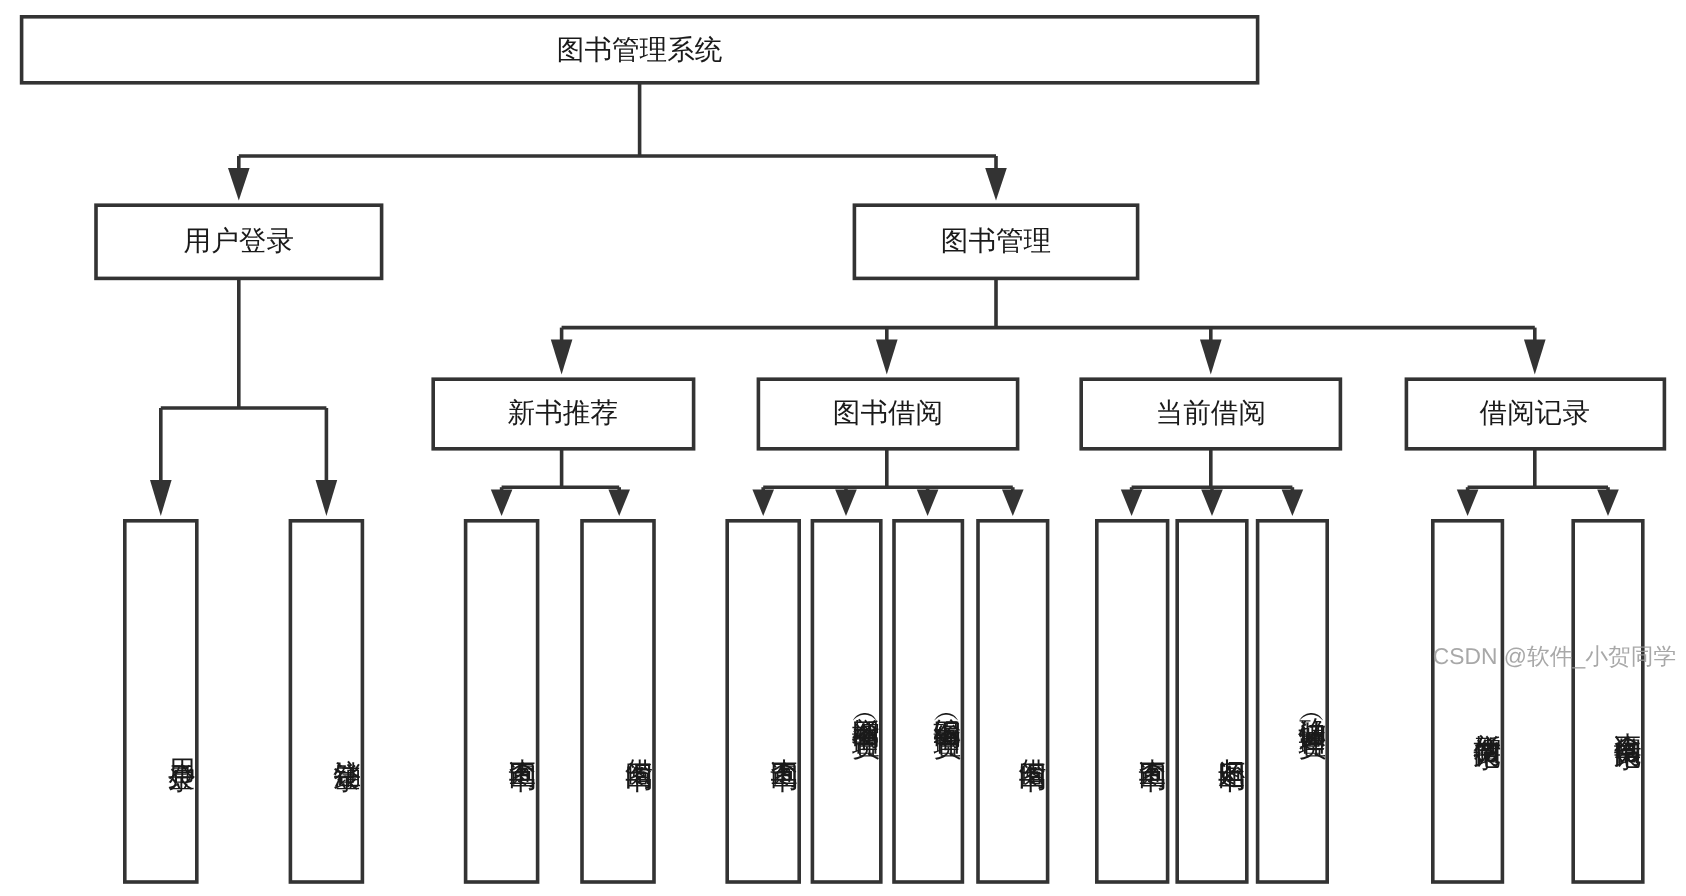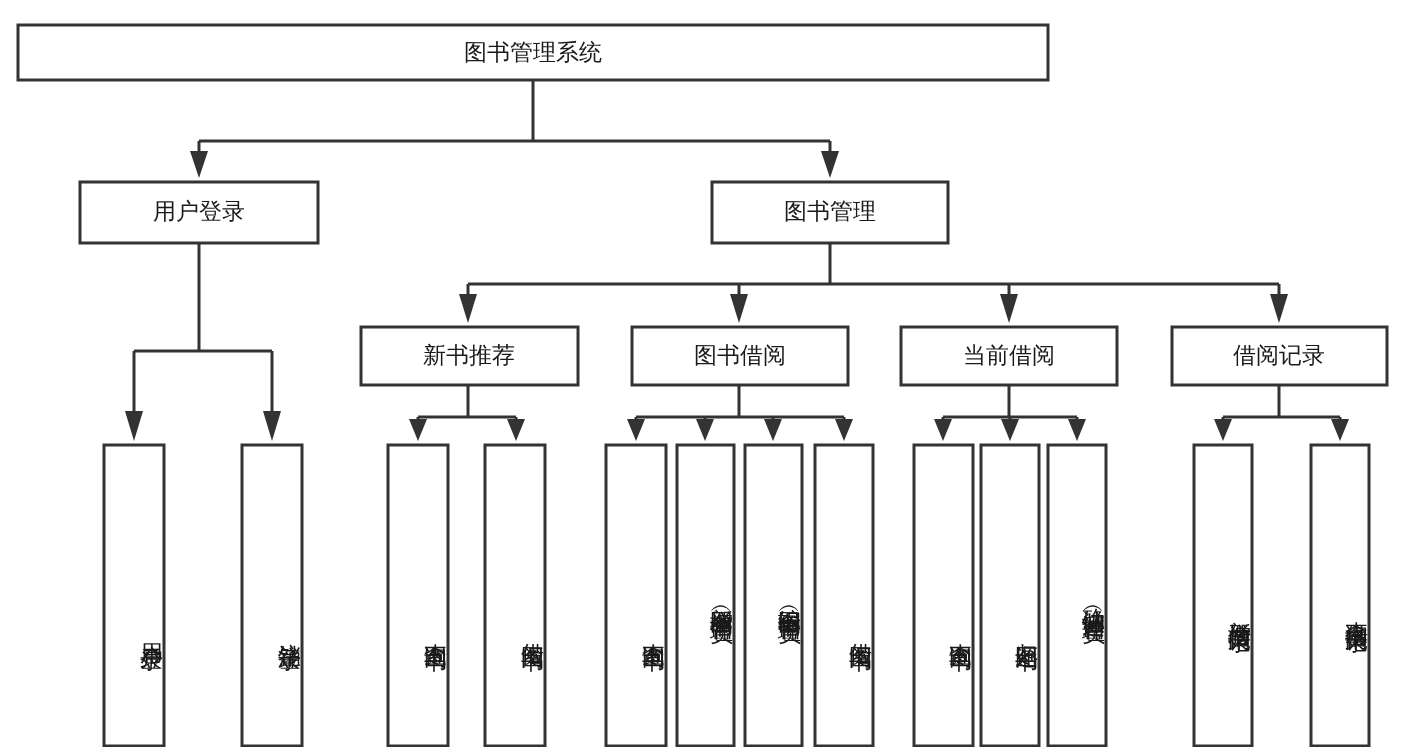--- a/index.html
+++ b/index.html
@@ -10,21 +10,21 @@
   body {
     width: 1405px;
     height: 747px;
     position: relative;
     overflow: hidden;
     font-family: "Liberation Sans", "DejaVu Sans", sans-serif;
   }
   #diagram-root {
     position: absolute;
     left: 0;
-    top: 11px;
+    top: 0;
     width: 1405px;
     height: 564px;
   }
   svg.canvas {
     display: block;
     width: 1405px;
     height: 747px;
   }
   .node-box {
     fill: #ffffff;
@@ -212,13 +212,14 @@
   <div class="node-label-v" style="left:606px; top:500px; width:60px; height:235px;">查询图书</div>
   <div class="node-label-v" style="left:677px; top:440px; width:57px; height:295px;">新增图书（管理员）</div>
   <div class="node-label-v" style="left:745px; top:440px; width:57px; height:295px;">编辑图书（管理员）</div>
   <div class="node-label-v" style="left:815px; top:500px; width:58px; height:235px;">借阅图书</div>
   <div class="node-label-v" style="left:914px; top:500px; width:59px; height:235px;">查询图书</div>
   <div class="node-label-v" style="left:981px; top:500px; width:58px; height:235px;">归还图书</div>
   <div class="node-label-v" style="left:1048px; top:440px; width:58px; height:295px;">确认归还（管理员）</div>
   <div class="node-label-v" style="left:1194px; top:460px; width:58px; height:275px;">新增借阅记录</div>
   <div class="node-label-v" style="left:1311px; top:460px; width:58px; height:275px;">查询借阅记录</div>
 
+  <div class="watermark">CSDN @软件_小贺同学</div>
 </div>
 
 </body></html>

